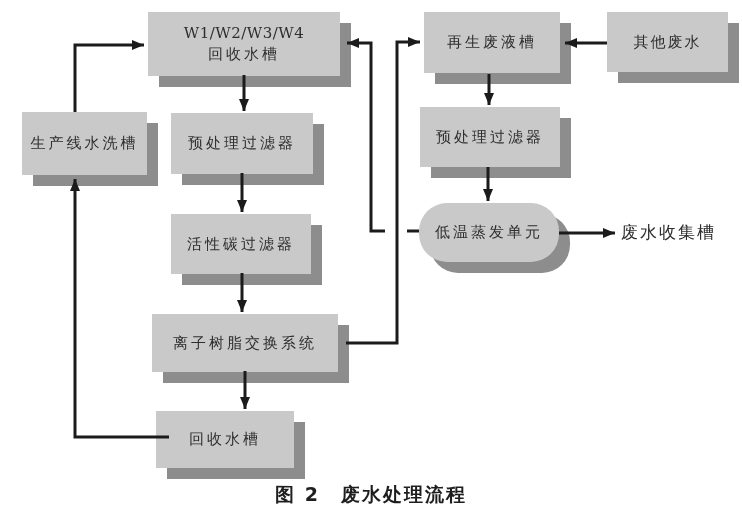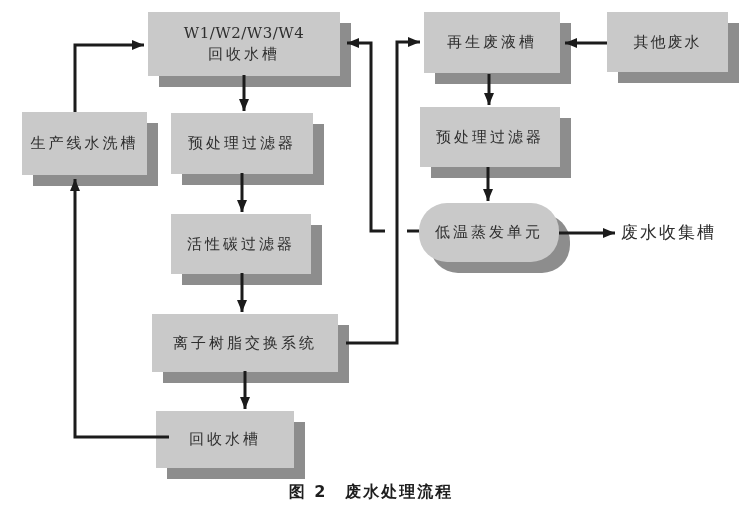--- a/index.html
+++ b/index.html
@@ -55,21 +55,21 @@
   .waste-out-label{
     left:621px;top:221px;
     font-size:17px;
     letter-spacing:2px;
   }
   .caption{
     position:absolute;
     left:0;right:0;top:482px;
     text-align:center;
     font-weight:bold;
-    font-size:16px;
+    font-size:19px;
     letter-spacing:2px;
     color:#1e1e1e;
     z-index:2;
     font-family:"DejaVu Sans","Liberation Sans",sans-serif;
   }
   svg.wires{
     position:absolute;
     left:0;top:0;
     width:742px;height:513px;
     z-index:3;

